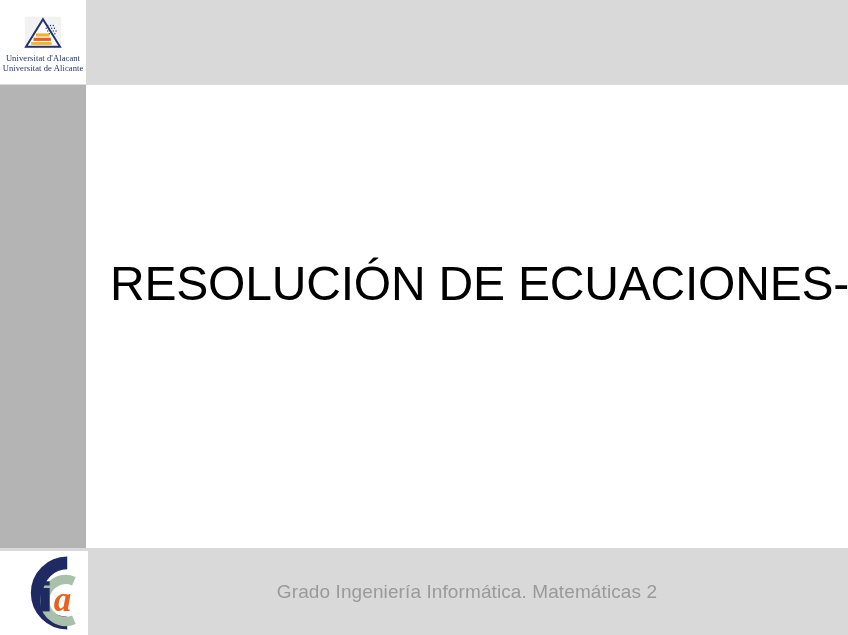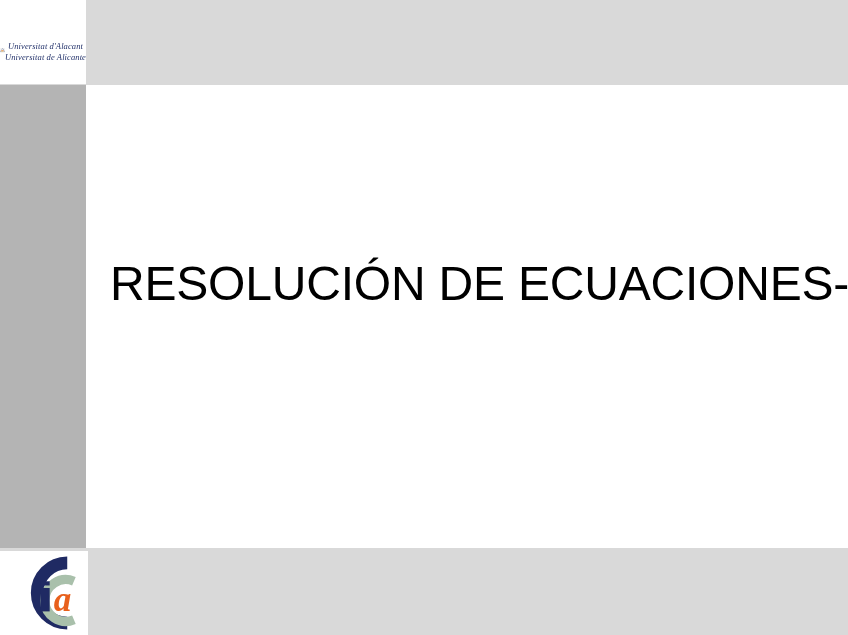--- a/index.html
+++ b/index.html
@@ -31,26 +31,25 @@
 
   
   .logo-panel {
     position: absolute;
     left: 0;
     top: 0;
     width: 86px;
     height: 84px;
     background: #ffffff;
     display: flex;
-    flex-direction: row;
+    flex-direction: column;
     align-items: center;
     justify-content: flex-start;
     padding-top: 16px;
     box-sizing: border-box;
-    font-style: italic;
   }
 
   .ua-mark {
     width: 40px;
     height: 34px;
     display: block;
   }
 
   .ua-text {
     margin-top: 3px;
@@ -186,20 +185,21 @@
   </div>
 
   <div class="sidebar"></div>
   <div class="sidebar-gutter"></div>
 
   <div class="content">
     <div class="slide-title">RESOLUCIÓN DE ECUACIONES-I</div>
   </div>
 
   <div class="footer-band"></div>
+  <div class="footer-text">Grado Ingeniería Informática. Matemáticas 2</div>
 
   <div class="cia-panel">
     <svg class="cia-mark" viewBox="0 0 110 100">
       <path d="M 78 14 A 36 36 0 1 0 78 86" fill="none" stroke="#1f2a63" stroke-width="15"></path>
       <path d="M 86 36 A 25 25 0 1 0 86 82" fill="none" stroke="#a9c0ab" stroke-width="11"></path>
       <rect x="46" y="44" width="11" height="28" fill="#1f2a63"></rect>
       <rect x="46" y="36" width="11" height="5" fill="#1f2a63"></rect>
       <text x="62" y="72" font-family="Liberation Serif, serif" font-style="italic" font-weight="bold" font-size="42" fill="#e8601c">a</text>
     </svg>
   </div>

